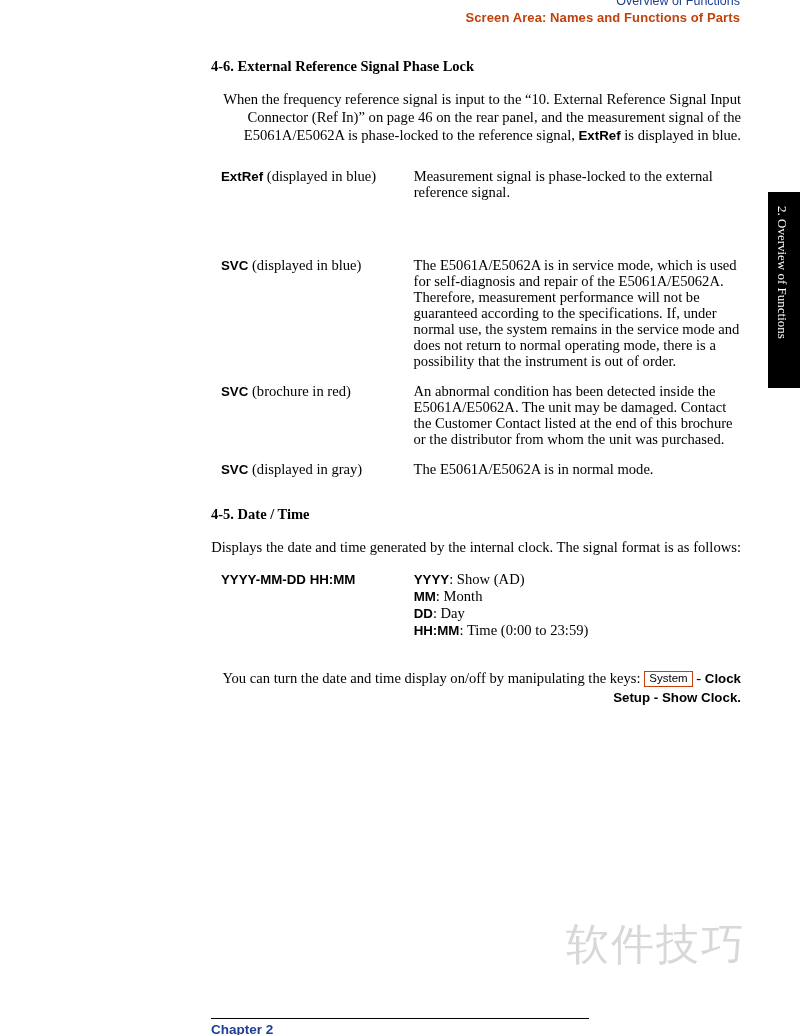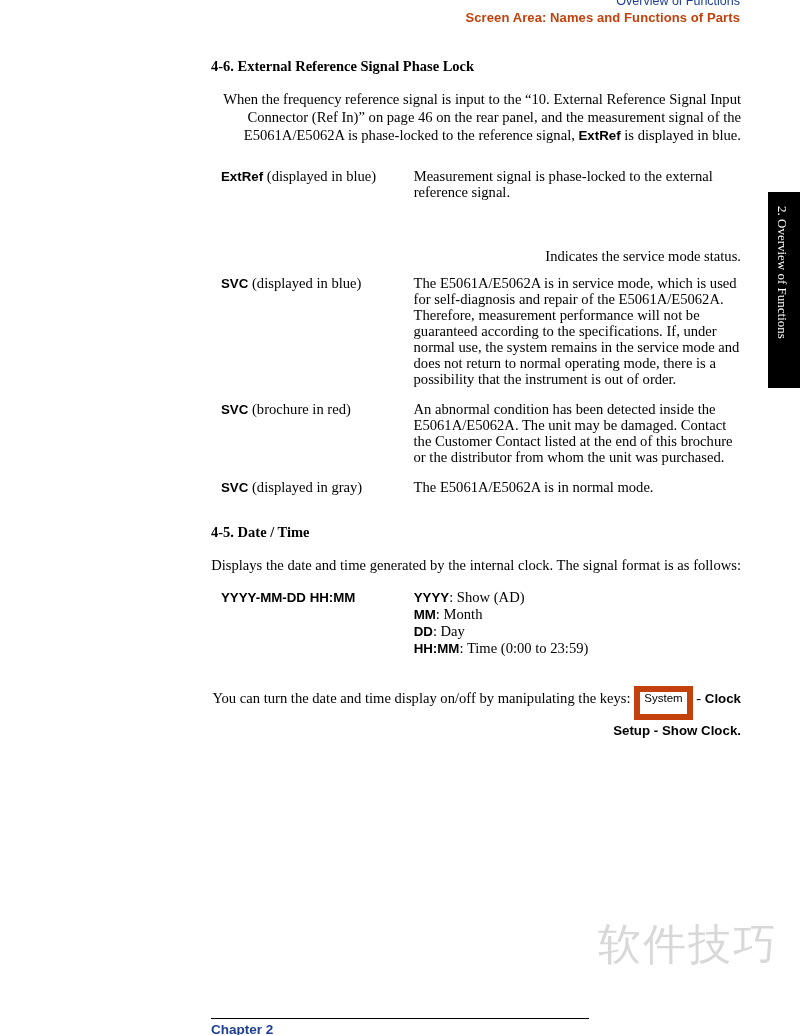--- a/index.html
+++ b/index.html
@@ -121,22 +121,22 @@
     font-weight: normal;
   }
 
   .gap-s { height: 10px; }
   .gap-m { height: 15px; }
   .gap-l { height: 22px; }
   .gap-xl { height: 28px; }
 
   .key-btn {
     display: inline-block;
-    border: 6px solid #c2410c;
-    padding: 0px 4px 9px 4px;
+    border: 1px solid #c2410c;
+    padding: 0px 4px 1px 4px;
     font-family: "Liberation Sans", sans-serif;
     font-size: 11.5px;
     line-height: 13px;
     background: #ffffff;
     position: relative;
     top: -1px;
   }
 
   
   .footer-rule {
@@ -160,21 +160,20 @@
   .watermark {
     position: absolute;
     left: 566px;
     top: 916px;
     font-family: "DejaVu Sans", sans-serif;
     font-size: 43px;
     color: #d8d8d8;
     letter-spacing: 2px;
     white-space: nowrap;
     user-select: none;
-    margin-left: 32px;
   }
 </style>
 </head>
 <body>
 
 <div class="page">
 
   <div class="header-running">Overview of Functions</div>
   <div class="header-title">Screen Area: Names and Functions of Parts</div>
 
@@ -203,21 +202,20 @@
       <tr>
             <td style="height:9px"></td>
             <td></td>
           </tr>
     </tbody>
       </table>
 
     <div class="gap-xl"></div>
 
     <div class="gap-s"></div>
-    <p class="para">Indicates the service mode status.</p>
 
     <div class="gap-s"></div>
 
     <table class="deflist">
       <tbody>
           <tr>
         <td class="term" style="padding-left:10px">
           <span class="term-key">SVC</span><span class="term-paren"> (displayed in blue)</span>
         </td>
         <td class="desc">The E5061A/E5062A is in service mode, which is used for self-diagnosis and repair of the E5061A/E5062A. Therefore, measurement performance will not be guaranteed according to the specifications. If, under normal use, the system remains in the service mode and does not return to normal operating mode, there is a possibility that the instrument is out of order.</td>

